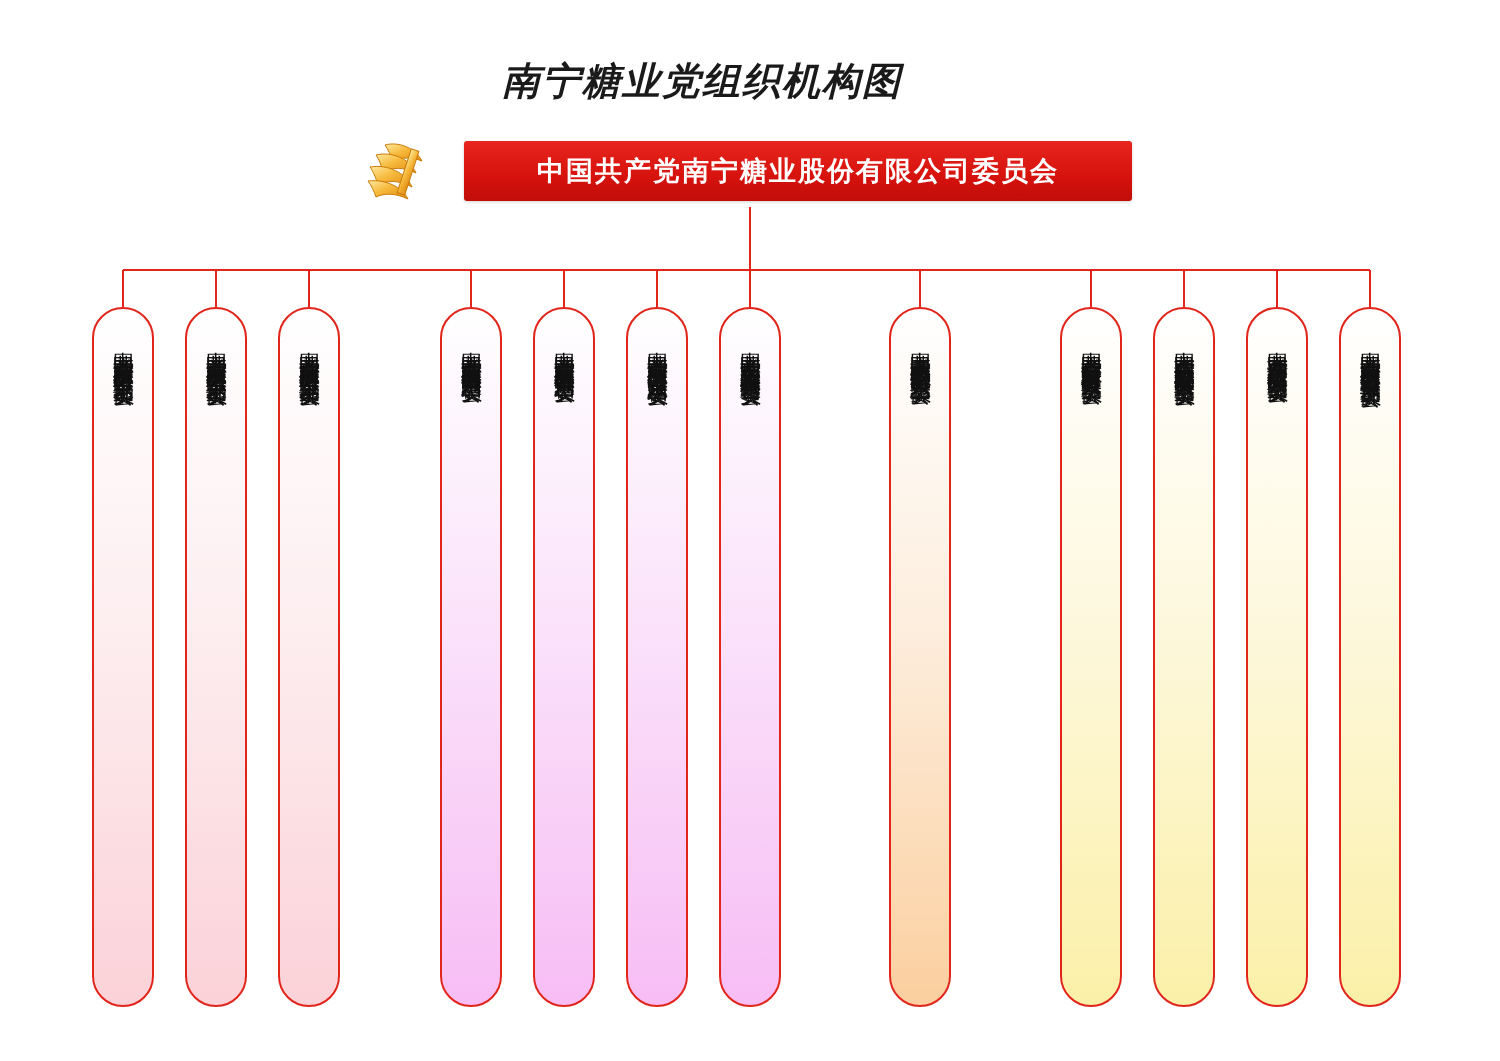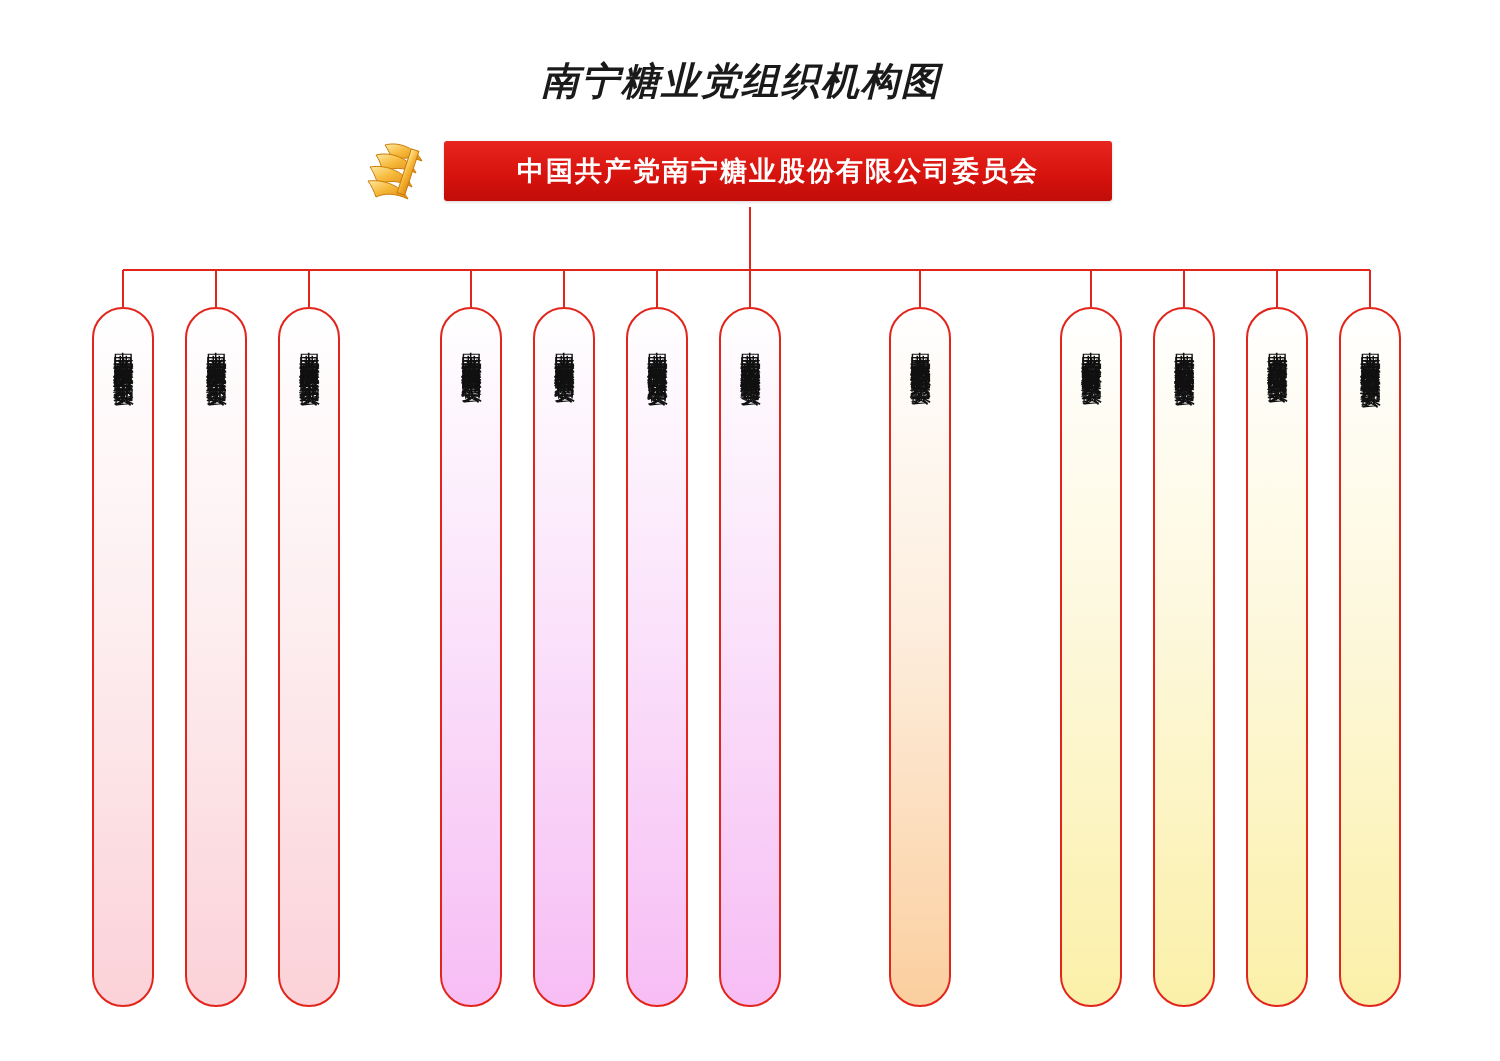--- a/index.html
+++ b/index.html
@@ -21,42 +21,41 @@
     top: 56px;
     left: 0;
     width: 1404px;
     text-align: center;
     font-family: "Liberation Serif", "DejaVu Serif", serif;
     font-weight: bold;
     font-size: 38px;
     letter-spacing: 2px;
     color: #1a1a1a;
     font-style: italic;
-    margin-left: 39px;
   }
 
   
   .root-wrap {
     position: absolute;
     top: 135px;
     left: 352px;
     width: 764px;
     height: 72px;
   }
   .root-emblem {
     position: absolute;
     left: 0;
     top: 0;
     width: 104px;
     height: 72px;
     z-index: 3;
   }
   .root-box {
     position: absolute;
-    left: 92px;
+    left: 112px;
     top: 6px;
     width: 668px;
     height: 60px;
     background: linear-gradient(180deg, #e8251f 0%, #d6120d 60%, #c00d08 100%);
     border-radius: 3px;
     display: flex;
     align-items: center;
     justify-content: center;
     box-shadow: 0 1px 3px rgba(0,0,0,.18);
   }

